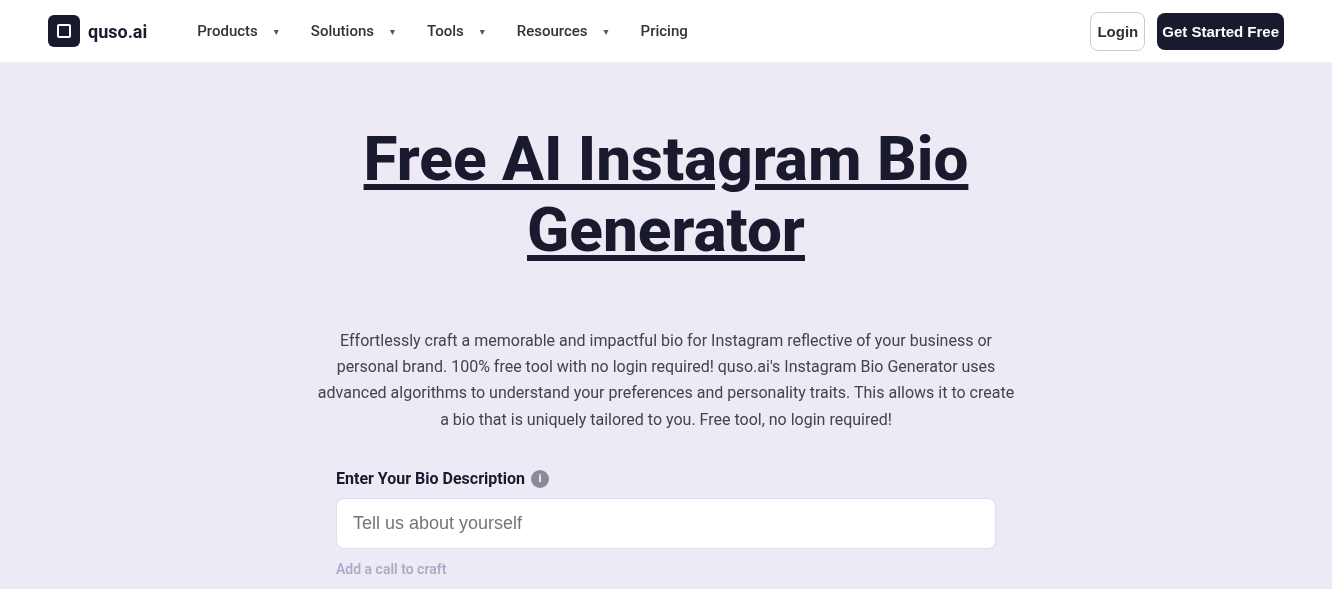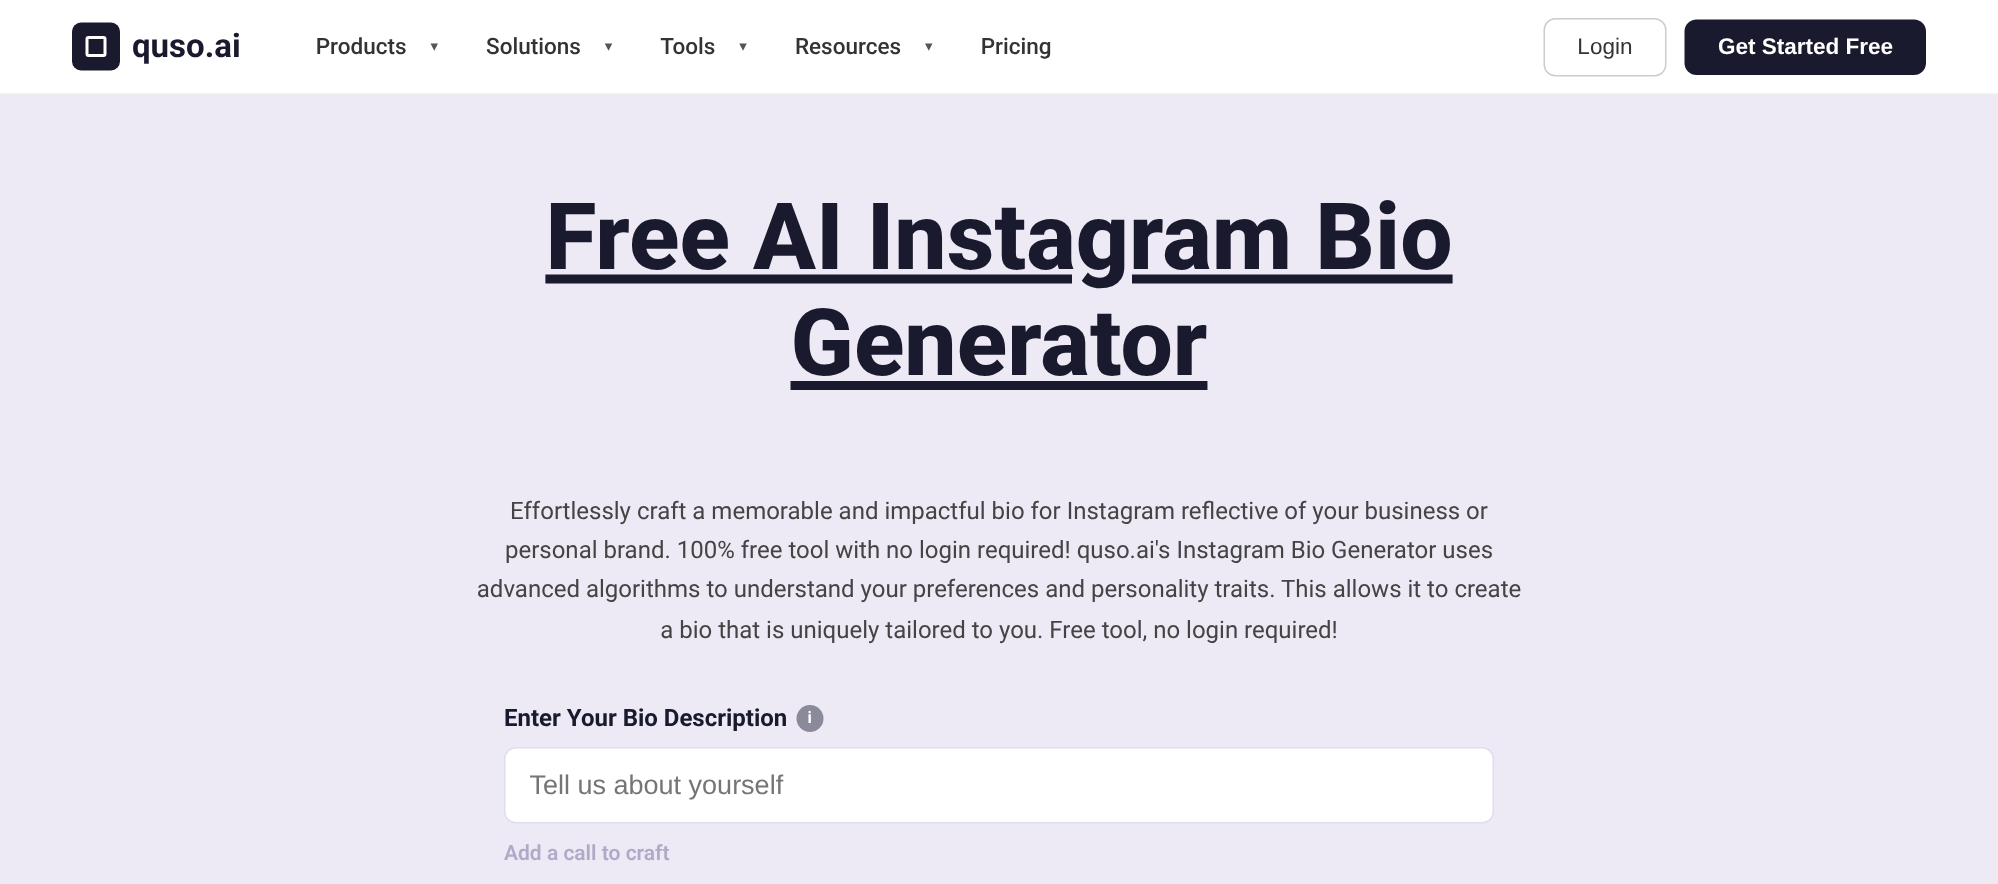--- a/index.html
+++ b/index.html
@@ -50,21 +50,21 @@
 
     .logo-icon-inner {
       width: 14px;
       height: 14px;
       border: 2px solid #ffffff;
       border-radius: 2px;
       position: relative;
     }
 
     .logo-text {
-      font-size: 22px;
+      font-size: 18px;
       font-weight: 700;
       color: #1a1a2e;
     }
 
     .nav-links {
       display: flex;
       align-items: center;
       gap: 4px;
     }
 
@@ -85,33 +85,33 @@
       color: #555;
     }
 
     .navbar-right {
       display: flex;
       align-items: center;
       gap: 12px;
     }
 
     .login-btn {
-      padding: 10px 22px;
+      padding: 10px 6px;
       border: 1.5px solid #ccc;
       border-radius: 8px;
       background: transparent;
       font-size: 15px;
-      font-weight: 400;
+      font-weight: 700;
       color: #333;
       cursor: pointer;
       margin-left: 16px;
     }
 
     .get-started-btn {
-      padding: 10px 22px;
+      padding: 10px 5px;
       border: none;
       border-radius: 8px;
       background-color: #1a1a2e;
       font-size: 15px;
       font-weight: 600;
       color: #ffffff;
       cursor: pointer;
     }
 
     

